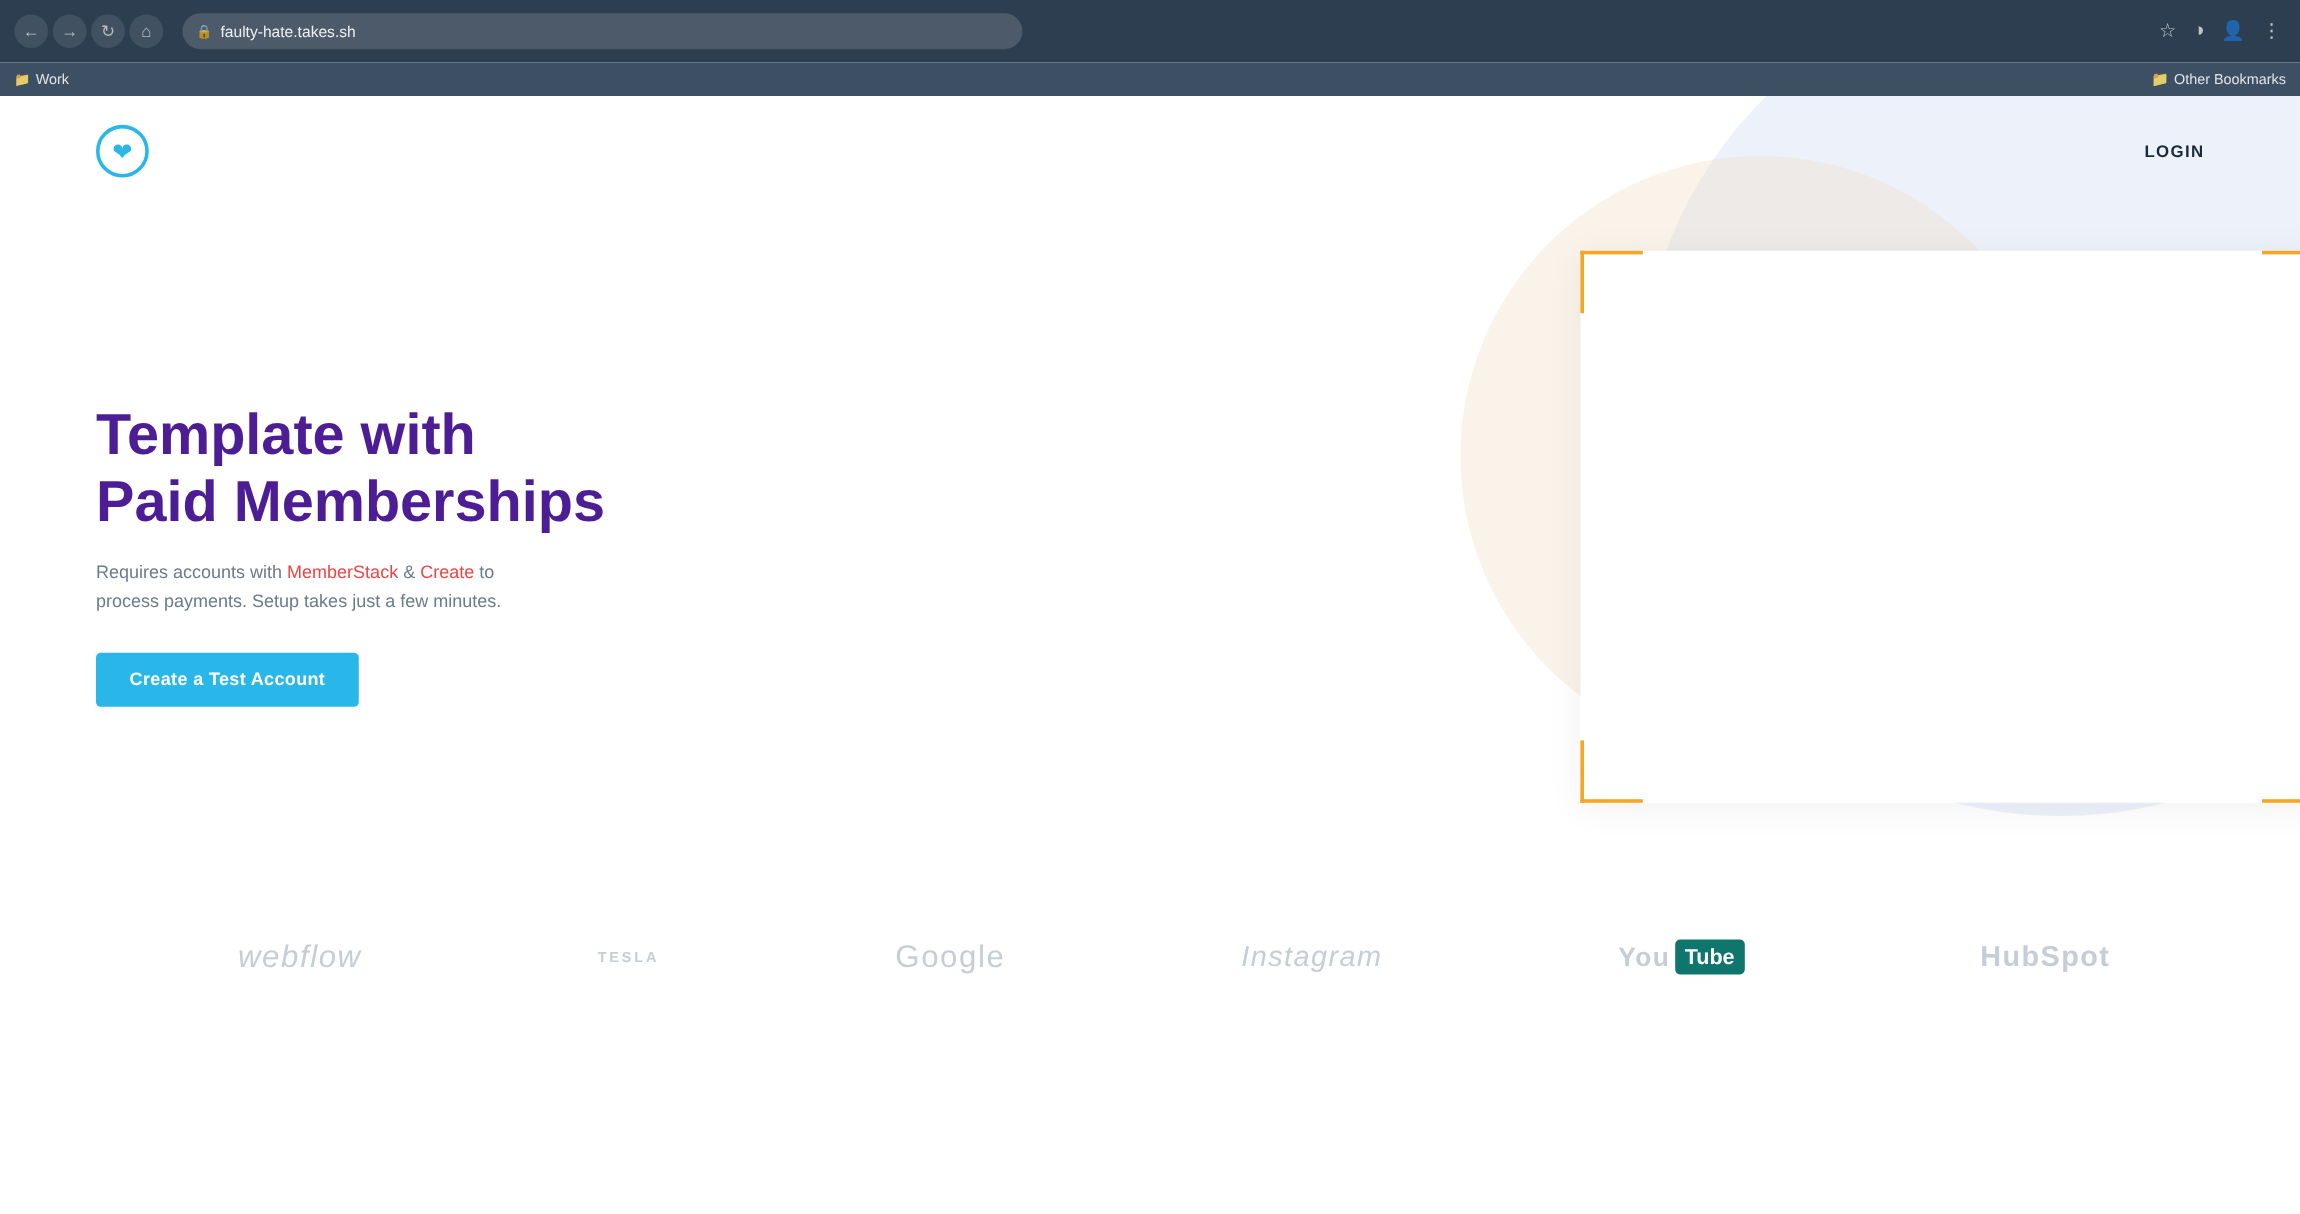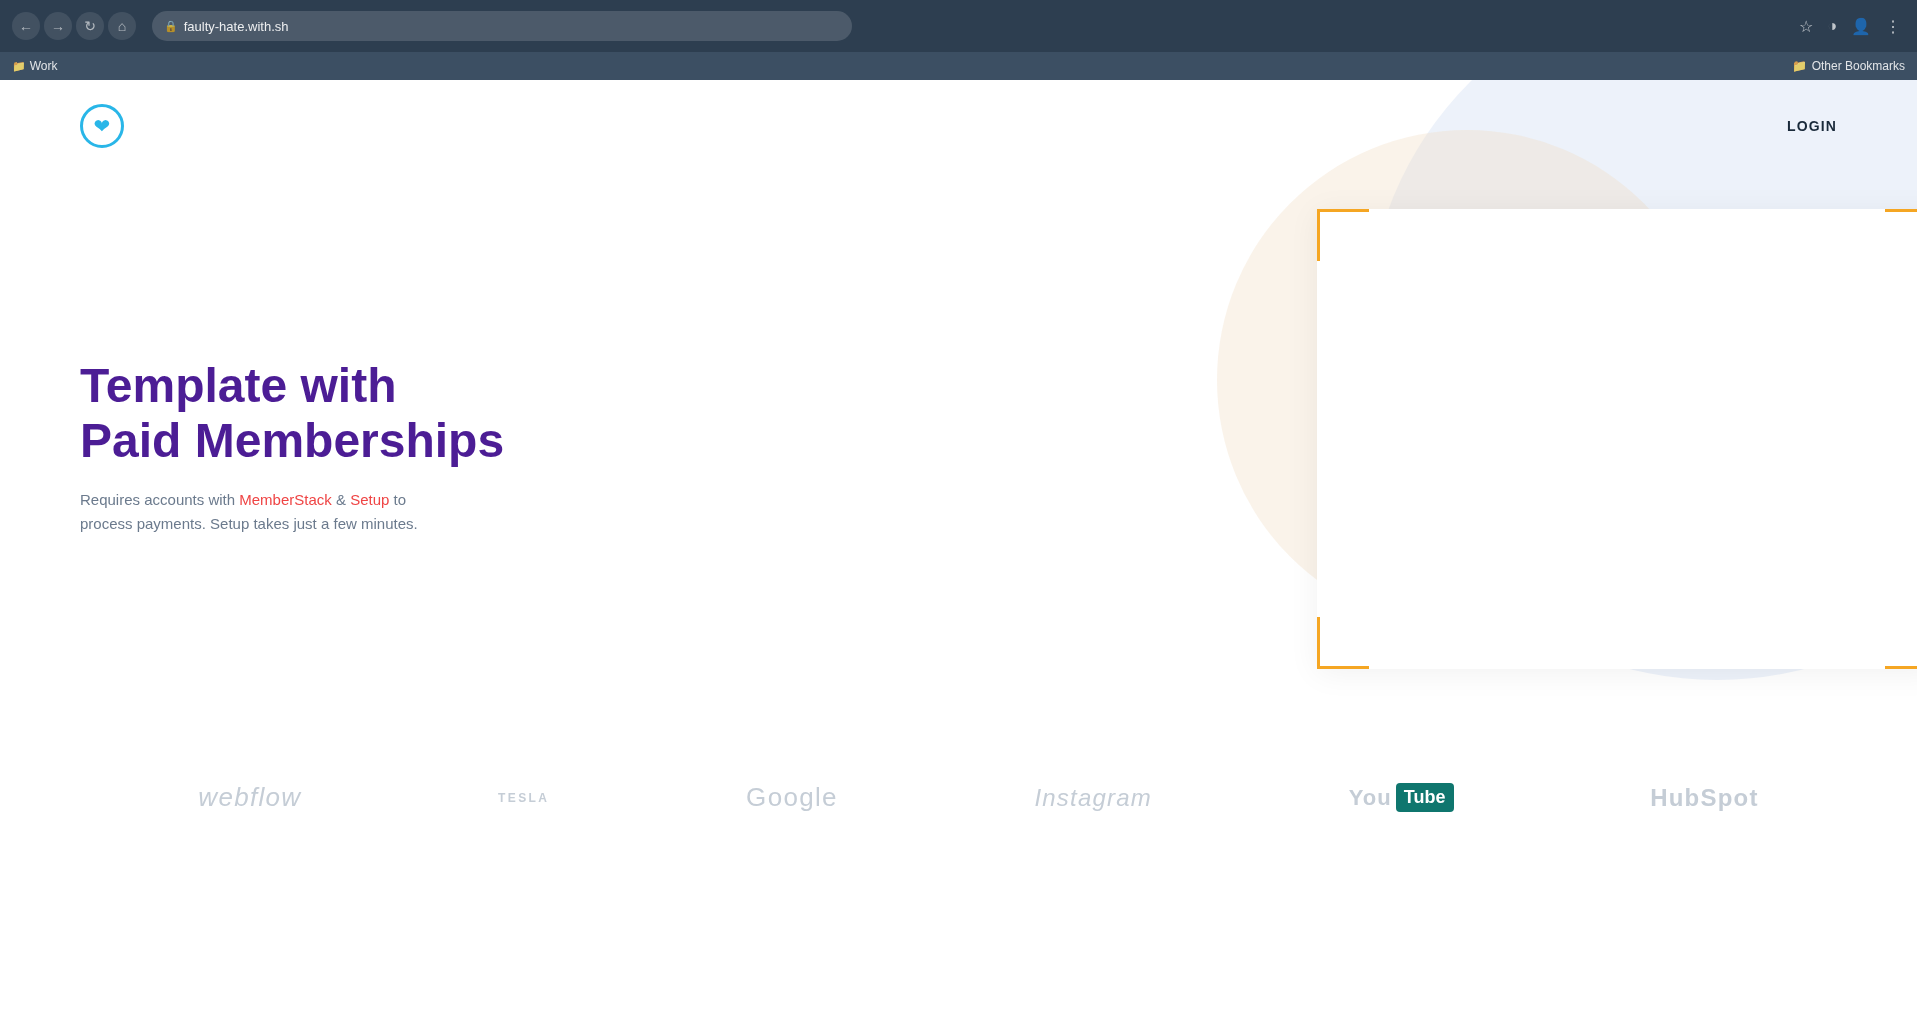--- a/index.html
+++ b/index.html
@@ -278,21 +278,21 @@
 
 <div class="browser-chrome">
   <div class="browser-nav-buttons">
     <button class="nav-btn">←</button>
     <button class="nav-btn">→</button>
     <button class="nav-btn">↻</button>
     <button class="nav-btn">⌂</button>
   </div>
   <div class="address-bar">
     <span class="lock-icon">🔒</span>
-    <span class="url-text">faulty-hate.with.sh</span>
+    <span class="url-text">faulty-hate.takes.sh</span>
   </div>
   <div class="browser-actions">
     <button class="browser-action-btn">☆</button>
     <button class="browser-action-btn">◑</button>
     <button class="browser-action-btn">👤</button>
     <button class="browser-action-btn">⋮</button>
   </div>
 </div>
 
 <div class="bookmarks-bar">
@@ -320,22 +320,23 @@
     <a class="nav-login">LOGIN</a>
   </header>
 
   <section class="hero">
     <div class="hero-content">
       <h1 class="hero-title">
         <span>Template with</span><br>
         <span>Paid Memberships</span>
       </h1>
       <p class="hero-description">
-        <span>Requires accounts with </span><a class="link">MemberStack</a><span> &amp; </span><a class="link">Setup</a><span> to process payments. Setup takes just a few minutes.</span>
+        <span>Requires accounts with </span><a class="link">MemberStack</a><span> &amp; </span><a class="link">Create</a><span> to process payments. Setup takes just a few minutes.</span>
       </p>
+      <button class="cta-button">Create a Test Account</button>
     </div>
 
     <div class="hero-visual">
       <div class="card-frame"></div>
       <div class="corner corner-tl"></div>
       <div class="corner corner-tr"></div>
       <div class="corner corner-bl"></div>
       <div class="corner corner-br"></div>
     </div>
   </section>

